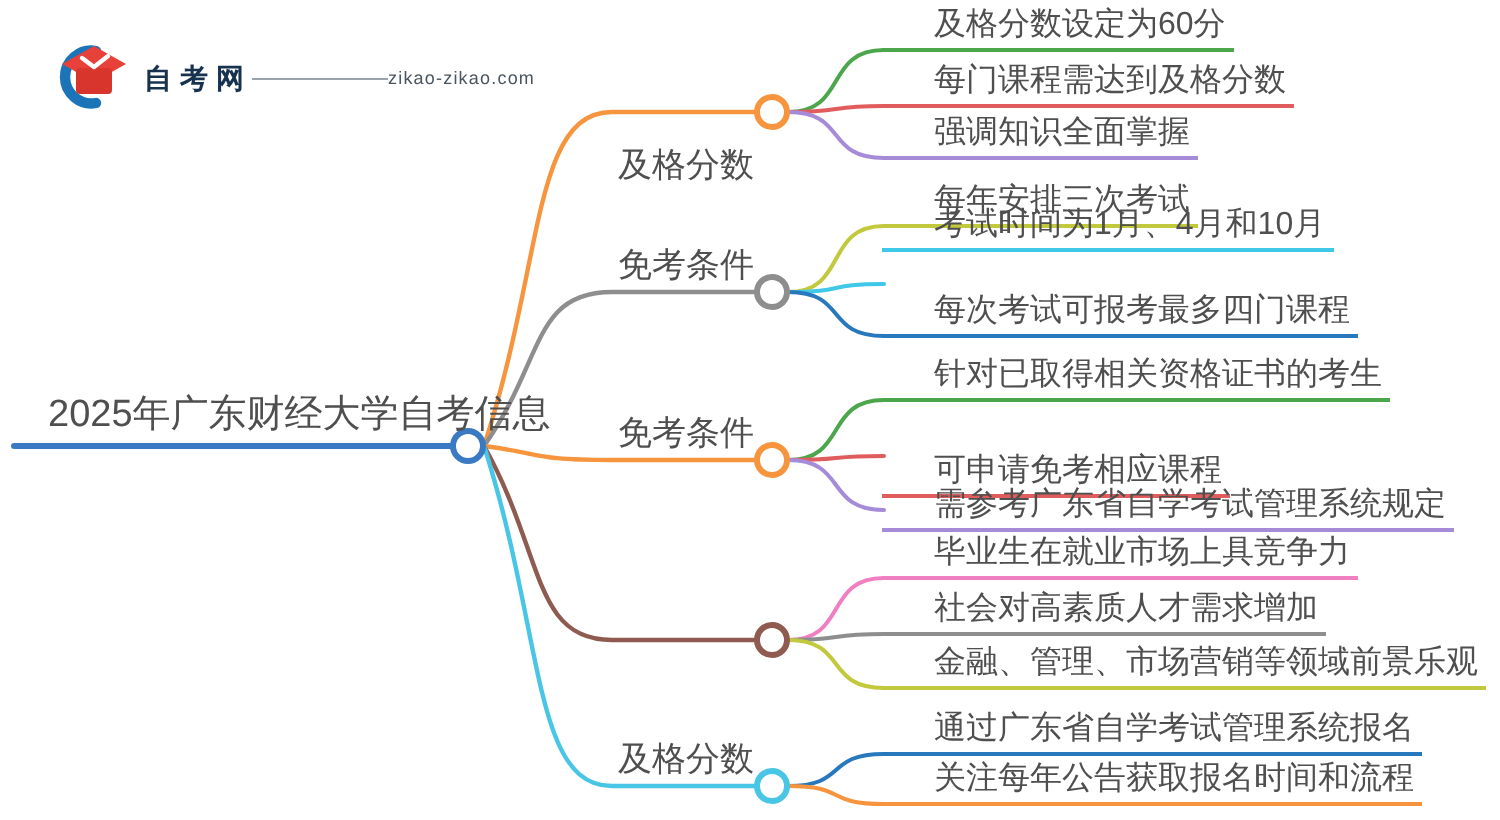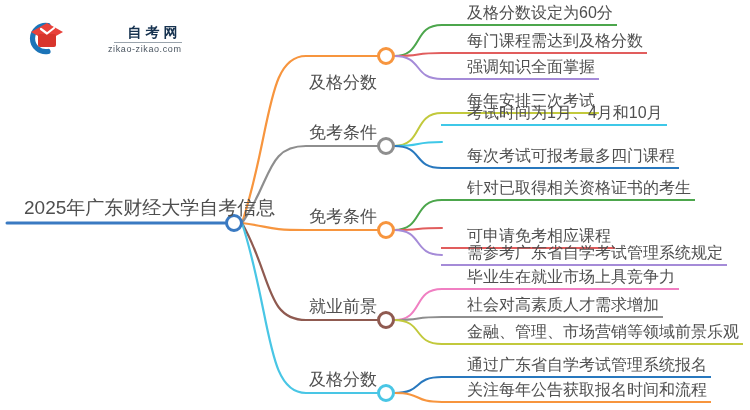--- a/index.html
+++ b/index.html
@@ -5,24 +5,24 @@
   html,body{margin:0;padding:0;background:#ffffff;}
   #stage{
     position:relative;width:750px;height:410px;overflow:hidden;background:#ffffff;
     font-family:"Liberation Sans","DejaVu Sans",sans-serif;
   }
   #connectors{position:absolute;left:0;top:0;z-index:1;}
   #nodes{position:absolute;left:0;top:0;width:750px;height:410px;z-index:2;}
 
   
   .logo{position:absolute;left:26px;top:20px;display:flex;align-items:center;gap:6px;cursor:pointer;}
-  .logo-text{display:flex;flex-direction:column;align-items:flex-end;}
+  .logo-text{display:flex;align-items:center;}
   .logo-title{font-size:14px;font-weight:bold;color:#16324f;letter-spacing:4px;line-height:16px;}
   .logo-divider{width:68px;height:1px;background:#9aa4ad;margin:2px 0 1px 0;}
-  .logo-domain{font-size:9px;color:#4a5560;letter-spacing:0.6px;line-height:11px;margin-left:36px;}
+  .logo-domain{font-size:9px;color:#4a5560;letter-spacing:0.6px;line-height:11px;}
 
   
   .root-label{
     position:absolute;left:24px;top:197px;font-size:19px;line-height:21px;
     color:#4f4f4f;white-space:nowrap;
   }
   .branch-label{
     position:absolute;left:309px;font-size:17px;line-height:20px;
     color:#4f4f4f;white-space:nowrap;
   }
@@ -89,21 +89,20 @@
       <div class="leaf-label" style="top: 30px; border-bottom-color: rgb(225, 93, 93);">每门课程需达到及格分数</div>
       <div class="leaf-label" style="top: 56px; border-bottom-color: rgb(165, 139, 216);">强调知识全面掌握</div>
       <div class="branch-label" style="top: 123px;">免考条件</div>
       <div class="leaf-label" style="top: 90px; border-bottom-color: rgb(194, 201, 60);">每年安排三次考试</div>
       <div class="leaf-label" style="top: 102px; border-bottom-color: rgb(63, 200, 232); text-align: center;">考试时间为1月、4月和10月</div>
       <div class="leaf-label" style="top: 145px; border-bottom-color: rgb(40, 120, 190);">每次考试可报考最多四门课程</div>
       <div class="branch-label" style="top: 207px;">免考条件</div>
       <div class="leaf-label" style="top: 177px; border-bottom-color: rgb(76, 166, 76);">针对已取得相关资格证书的考生</div>
       <div class="leaf-label" style="top: 205px; border-bottom-color: rgb(225, 93, 93); margin-top: 20px;">可申请免考相应课程</div>
       <div class="leaf-label" style="top: 242px; border-bottom-color: rgb(165, 139, 216);">需参考广东省自学考试管理系统规定</div>
-      <div class="branch-label" style="top: 297px;">就业前景</div>
       <div class="leaf-label" style="top: 266px; border-bottom-color: rgb(240, 127, 194);">毕业生在就业市场上具竞争力</div>
       <div class="leaf-label" style="top: 294px; border-bottom-color: rgb(142, 142, 142);">社会对高素质人才需求增加</div>
       <div class="leaf-label" style="top: 321px; border-bottom-color: rgb(194, 201, 60);">金融、管理、市场营销等领域前景乐观</div>
       <div class="branch-label" style="top: 370px;">及格分数</div>
       <div class="leaf-label" style="top: 354px; border-bottom-color: rgb(40, 120, 190);">通过广东省自学考试管理系统报名</div>
       <div class="leaf-label" style="top: 379px; border-bottom-color: rgb(247, 149, 62);">关注每年公告获取报名时间和流程</div>
     </div>
 </div>
 
 </body></html>

